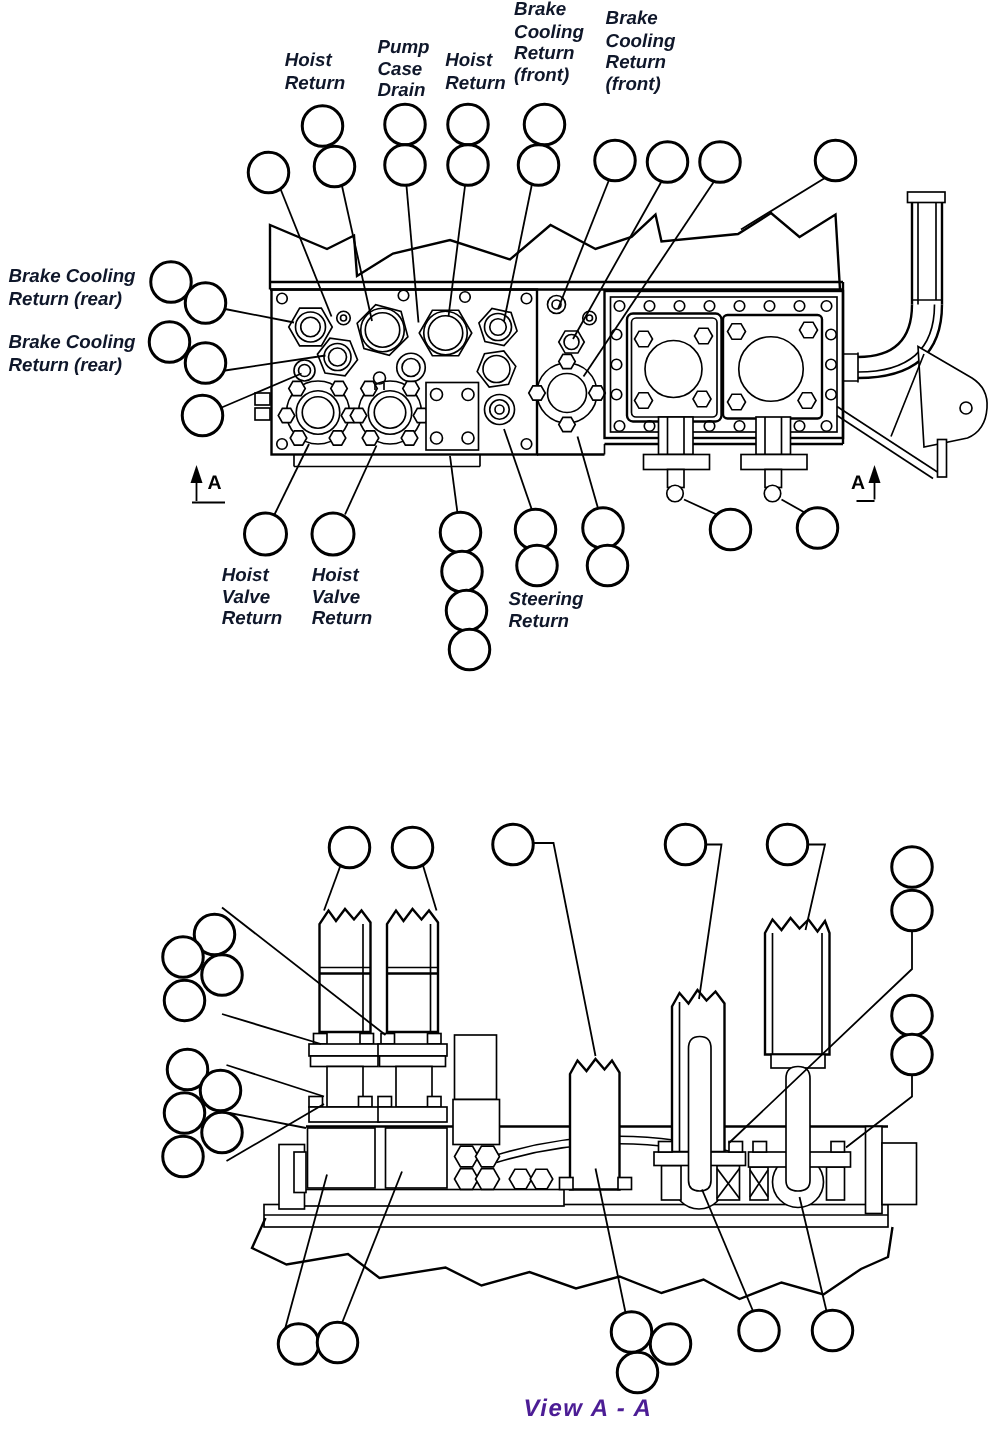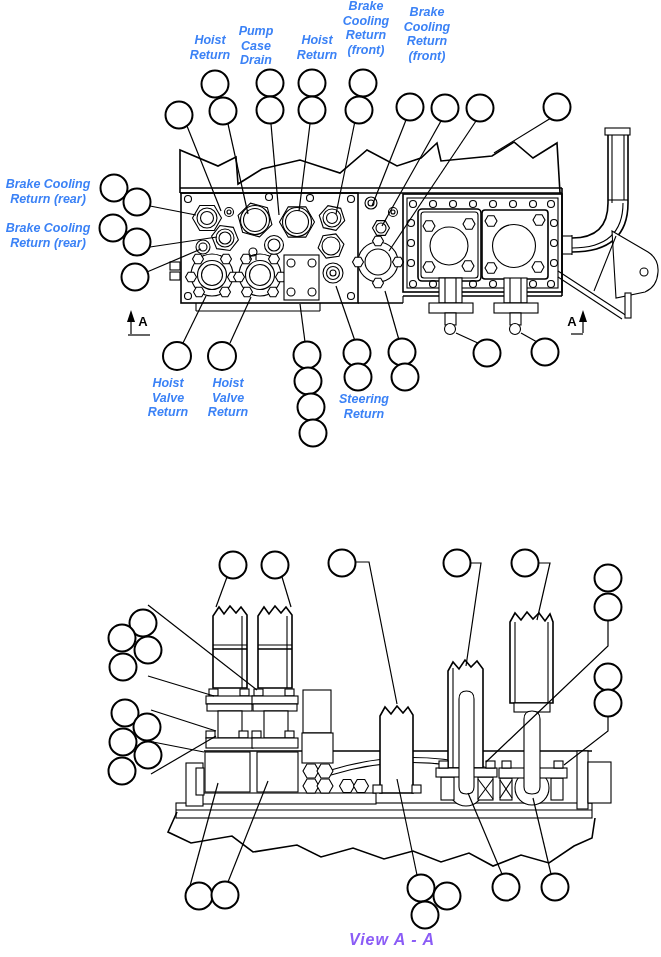--- a/index.html
+++ b/index.html
@@ -5,27 +5,27 @@
   html,body{margin:0;padding:0;background:#fff;}
   #page{position:relative;width:661px;height:957px;background:#fff;overflow:hidden;
         font-family:"Liberation Sans",sans-serif;}
   #art{position:absolute;left:0;top:0;}
   .o{stroke:#000;stroke-width:1.6;fill:#fff;}
   .s{stroke:#000;stroke-width:1.6;fill:none;}
   .t{stroke:#000;stroke-width:1.1;fill:none;}
   .w{stroke:#000;stroke-width:1.1;fill:#fff;}
   .cc{stroke:#000;stroke-width:2;fill:#fff;}
   .ld{stroke:#000;stroke-width:1.2;fill:none;}
-  .lbl{position:absolute;transform:translateX(-50%);text-align:center;
+  .lbl{position:absolute;transform:translateX(-50%);
        font-style:italic;font-weight:bold;font-size:12.5px;line-height:1.16;
-       white-space:pre-line;color:#3b82f6;}
+       white-space:pre-line;color:#0f172a;}
   .marker{position:absolute;transform:translateX(-50%);
        font-weight:bold;font-size:13px;color:#000;}
   .title{position:absolute;transform:translateX(-50%);
-       font-style:italic;font-weight:bold;font-size:16px;color:#8b5cf6;letter-spacing:1px;}
+       font-style:italic;font-weight:bold;font-size:16px;color:#4c1d95;letter-spacing:1px;}
 </style>
 </head>
 <body>
 
 <div id="page">
 
 <svg id="art" width="661" height="957" viewBox="0 0 661 957">
   <defs>
     <path id="hx" d="M1 0 L0.5 0.866 L-0.5 0.866 L-1 0 L-0.5 -0.866 L0.5 -0.866 Z" vector-effect="non-scaling-stroke"></path>
   </defs>
@@ -421,21 +421,21 @@
           <circle class="cc" cx="447" cy="896" r="13.5"></circle>
       <circle class="cc" cx="425" cy="915" r="13.5"></circle>
       <circle class="cc" cx="506" cy="887" r="13.5"></circle>
           <circle class="cc" cx="555" cy="887" r="13.5"></circle>
     </g>
   </g>
 </svg>
 
 <div class="lbl" style="left:210px;top:33px">Hoist
 Return</div>
-<div class="lbl" style="left:256px;top:24px">Pump
+<div class="lbl" style="left:269px;top:24px">Pump
 Case
 Drain</div>
 <div class="lbl" style="left:317px;top:33px">Hoist
 Return</div>
 <div class="lbl" style="left:366px;top:-1px">Brake
 Cooling
 Return
 (front)</div>
 <div class="lbl" style="left:427px;top:5px">Brake
 Cooling

